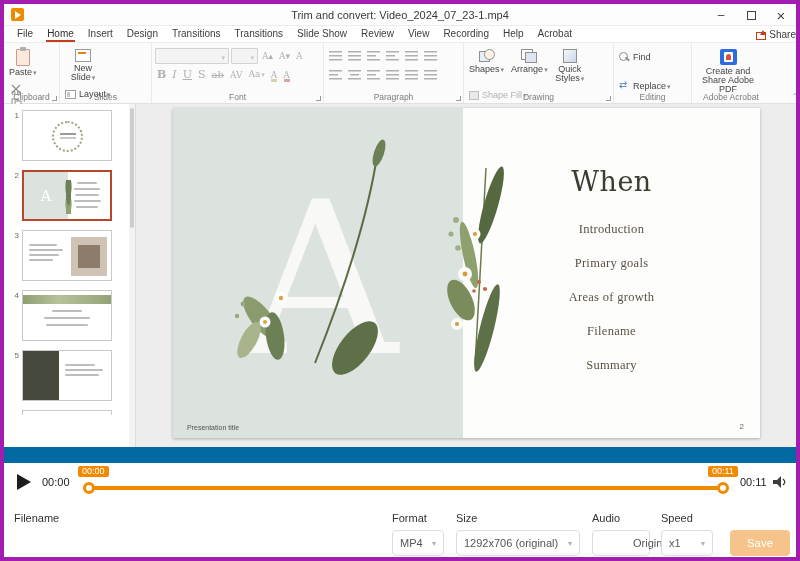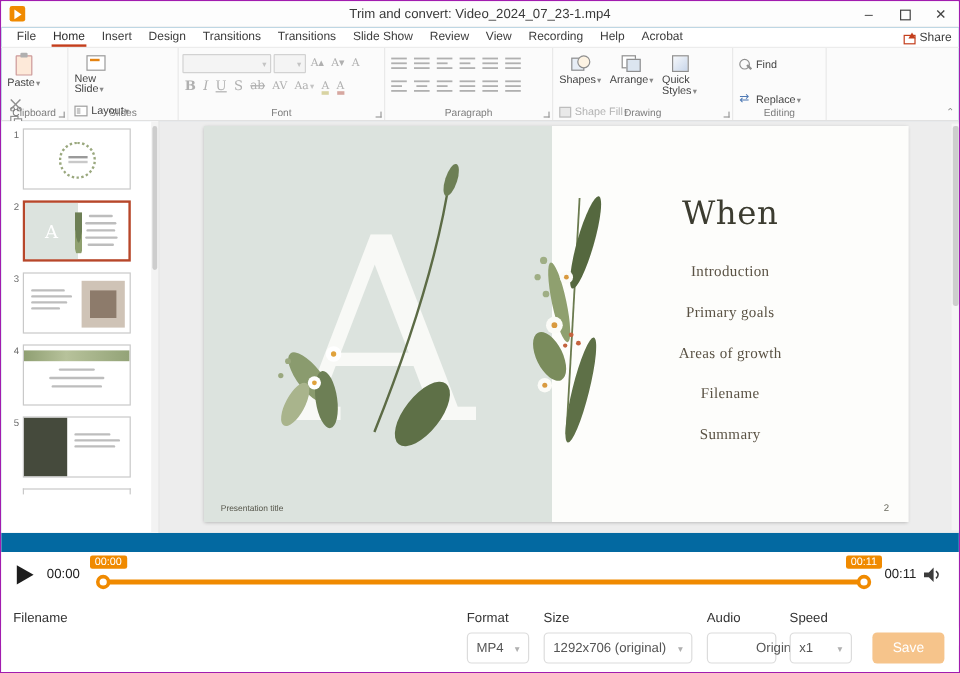--- a/index.html
+++ b/index.html
@@ -1,18 +1,18 @@
 <!DOCTYPE html>
 <html><head>
 <meta charset="utf-8">
 <style>
 *{margin:0;padding:0;box-sizing:border-box;}
 html,body{background:#fff;}
 body{width:800px;height:561px;font-family:"Liberation Sans",sans-serif;font-size:11px;color:#333;overflow:hidden;}
-.stage{position:relative;width:800px;height:561px;background:#fff;border:1px solid #a21caf;overflow:hidden;}
+.stage{position:relative;width:800px;height:561px;background:#fff;border:4px solid #a21caf;overflow:hidden;}
 
 
 .titlebar{position:absolute;top:0;left:0;right:0;height:22px;background:#fdfdfd;border-bottom:1px solid #ececec;}
 .app-icon{position:absolute;left:7px;top:4px;width:13px;height:13px;background:#F08A00;border-radius:2px;}
 .app-icon::after{content:"";position:absolute;left:4px;top:3px;border-left:6px solid #fff;border-top:4px solid transparent;border-bottom:4px solid transparent;}
 .win-title{position:absolute;left:0;right:0;top:0;height:22px;line-height:22px;text-align:center;font-size:11px;color:#3a3a3a;}
 .win-controls{position:absolute;right:0;top:0;height:22px;display:flex;}
 .wc{width:30px;height:22px;display:flex;align-items:center;justify-content:center;color:#444;font-size:12px;cursor:default;}
 .wc.min::before{content:"–";}
 .wc.max span{display:block;width:9px;height:9px;border:1px solid #444;}
@@ -29,21 +29,21 @@
 .share-btn{margin-left:auto;margin-right:8px;display:flex;align-items:center;gap:3px;font-size:10px;color:#3c3c3c;padding-bottom:2px;}
 .share-ic{display:block;width:10px;height:10px;position:relative;}
 .share-ic::before{content:"";position:absolute;left:0;bottom:0;width:8px;height:6px;border:1px solid #C43E1C;}
 .share-ic::after{content:"";position:absolute;left:4px;top:0;width:0;height:0;border-bottom:5px solid #C43E1C;border-left:3px solid transparent;border-right:3px solid transparent;}
 
 
 .ribbon{position:absolute;top:17px;left:0;right:0;height:61px;background:#fbfbfb;border-bottom:1px solid #e1e1e1;display:flex;}
 .grp{position:relative;height:100%;border-right:1px solid #e9e9e9;padding:3px 3px 12px;}
 .grp-label{position:absolute;bottom:0;left:0;right:0;text-align:center;font-size:8.5px;color:#7c7c7c;line-height:11px;}
 .launch{position:absolute;right:2px;bottom:2px;width:5px;height:5px;border-right:1px solid #9a9a9a;border-bottom:1px solid #9a9a9a;}
-.bigbtn{display:inline-flex;flex-direction:column;align-items:center;justify-content:flex-start;gap:2px;padding:3px 2px;font-size:9px;color:#444;vertical-align:top;}
+.bigbtn{display:inline-flex;flex-direction:column;align-items:center;justify-content:flex-start;gap:2px;padding:3px 2px;font-size:9px;color:#444;text-align:center;vertical-align:top;}
 .bigbtn .cap{line-height:9px;}
 .dd::after{content:"▾";font-size:7px;color:#8a8a8a;margin-left:1px;}
 .disabled, .disabled .cap{color:#b2b2b2;}
 .disabled .dd::after{color:#c4c4c4;}
 
 
 .ic-clipboard{width:14px;height:17px;background:#fde9d9;border:1px solid #c99;position:relative;border-radius:1px;}
 .ic-clipboard::before{content:"";position:absolute;left:3px;top:-3px;width:6px;height:4px;background:#b0b0b0;border-radius:1px;}
 .mini-col{display:inline-flex;flex-direction:column;gap:1px;vertical-align:top;margin-left:2px;padding-top:3px;}
 .mbtn{width:15px;height:13px;display:flex;align-items:center;justify-content:center;}
@@ -392,20 +392,27 @@
               <span class="dd">Replace</span>
             </div>
           <div class="smallrow">
               <span class="ic-select"></span>
               <span class="dd">Select</span>
             </div>
         </div>
         <div class="grp-label">Editing</div>
       </section>
 
+      <section class="grp" style="width:78px;border-right:none;">
+        <div class="bigbtn" style="width:66px;">
+          <span class="ic-acrobat"></span>
+          <span class="cap">Create and Share Adobe PDF</span>
+        </div>
+        <div class="grp-label">Adobe Acrobat</div>
+      </section>
 
       <div class="collapse-rib"></div>
     </div>
 
     <div class="mainarea">
 
       <div class="thumbs">
         <div class="thumbrow">
           <span class="tnum">1</span>
           <div class="thumb">

